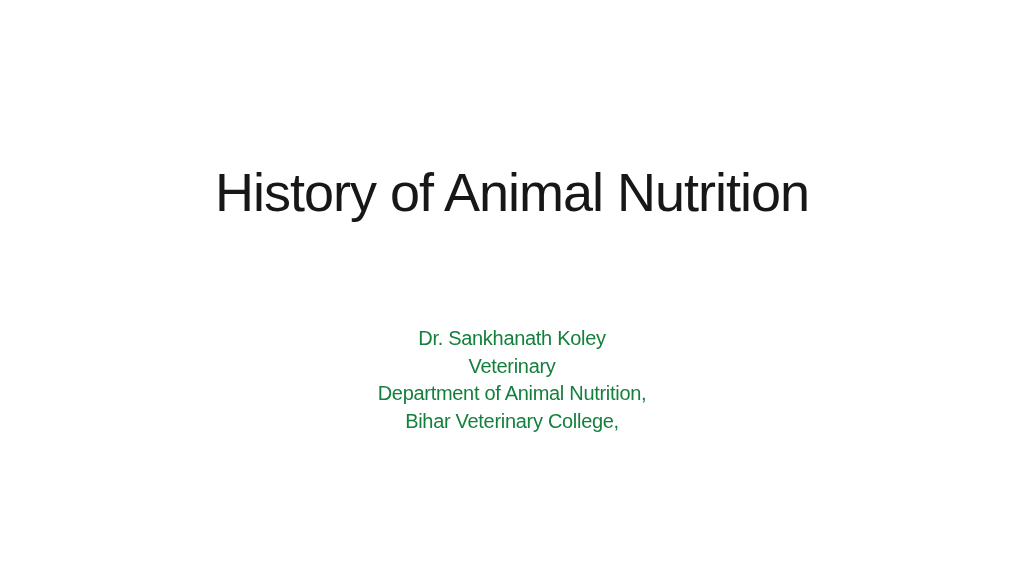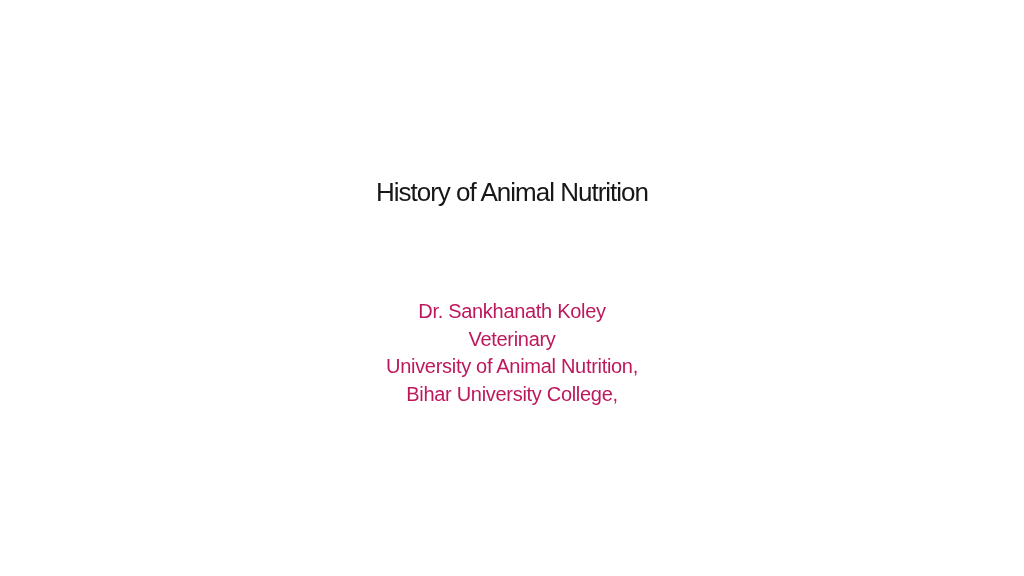--- a/index.html
+++ b/index.html
@@ -14,21 +14,21 @@
     background: #ffffff;
     overflow: hidden;
     font-family: "Liberation Sans", "DejaVu Sans", sans-serif;
   }
   .slide-title {
     position: absolute;
     top: 166px;
     left: 0;
     right: 0;
     text-align: center;
-    font-size: 26px;
+    font-size: 54px;
     line-height: 53px;
     font-weight: normal;
     letter-spacing: -1px;
     color: #171717;
     white-space: nowrap;
   }
   .slide-subtitle {
     position: absolute;
     top: 298px;
     left: 0;
@@ -42,19 +42,19 @@
   .subtitle-line {
     white-space: nowrap;
   }
 </style>
 </head>
 <body>
 
 <div class="slide" style="background: rgb(255, 255, 255);">
   <div class="slide-title" style="color: rgb(23, 23, 23);">History of Animal Nutrition</div>
 
-  <div class="slide-subtitle" style="color: #be185d;">
+  <div class="slide-subtitle" style="color: #15803d; margin-top: 27px;">
     <div class="subtitle-line">Dr. Sankhanath Koley</div>
     <div class="subtitle-line">Veterinary</div>
-    <div class="subtitle-line">University of Animal Nutrition,</div>
-    <div class="subtitle-line">Bihar University College,</div>
+    <div class="subtitle-line">Department of Animal Nutrition,</div>
+    <div class="subtitle-line">Bihar Veterinary College,</div>
   </div>
 </div>
 
 </body></html>

